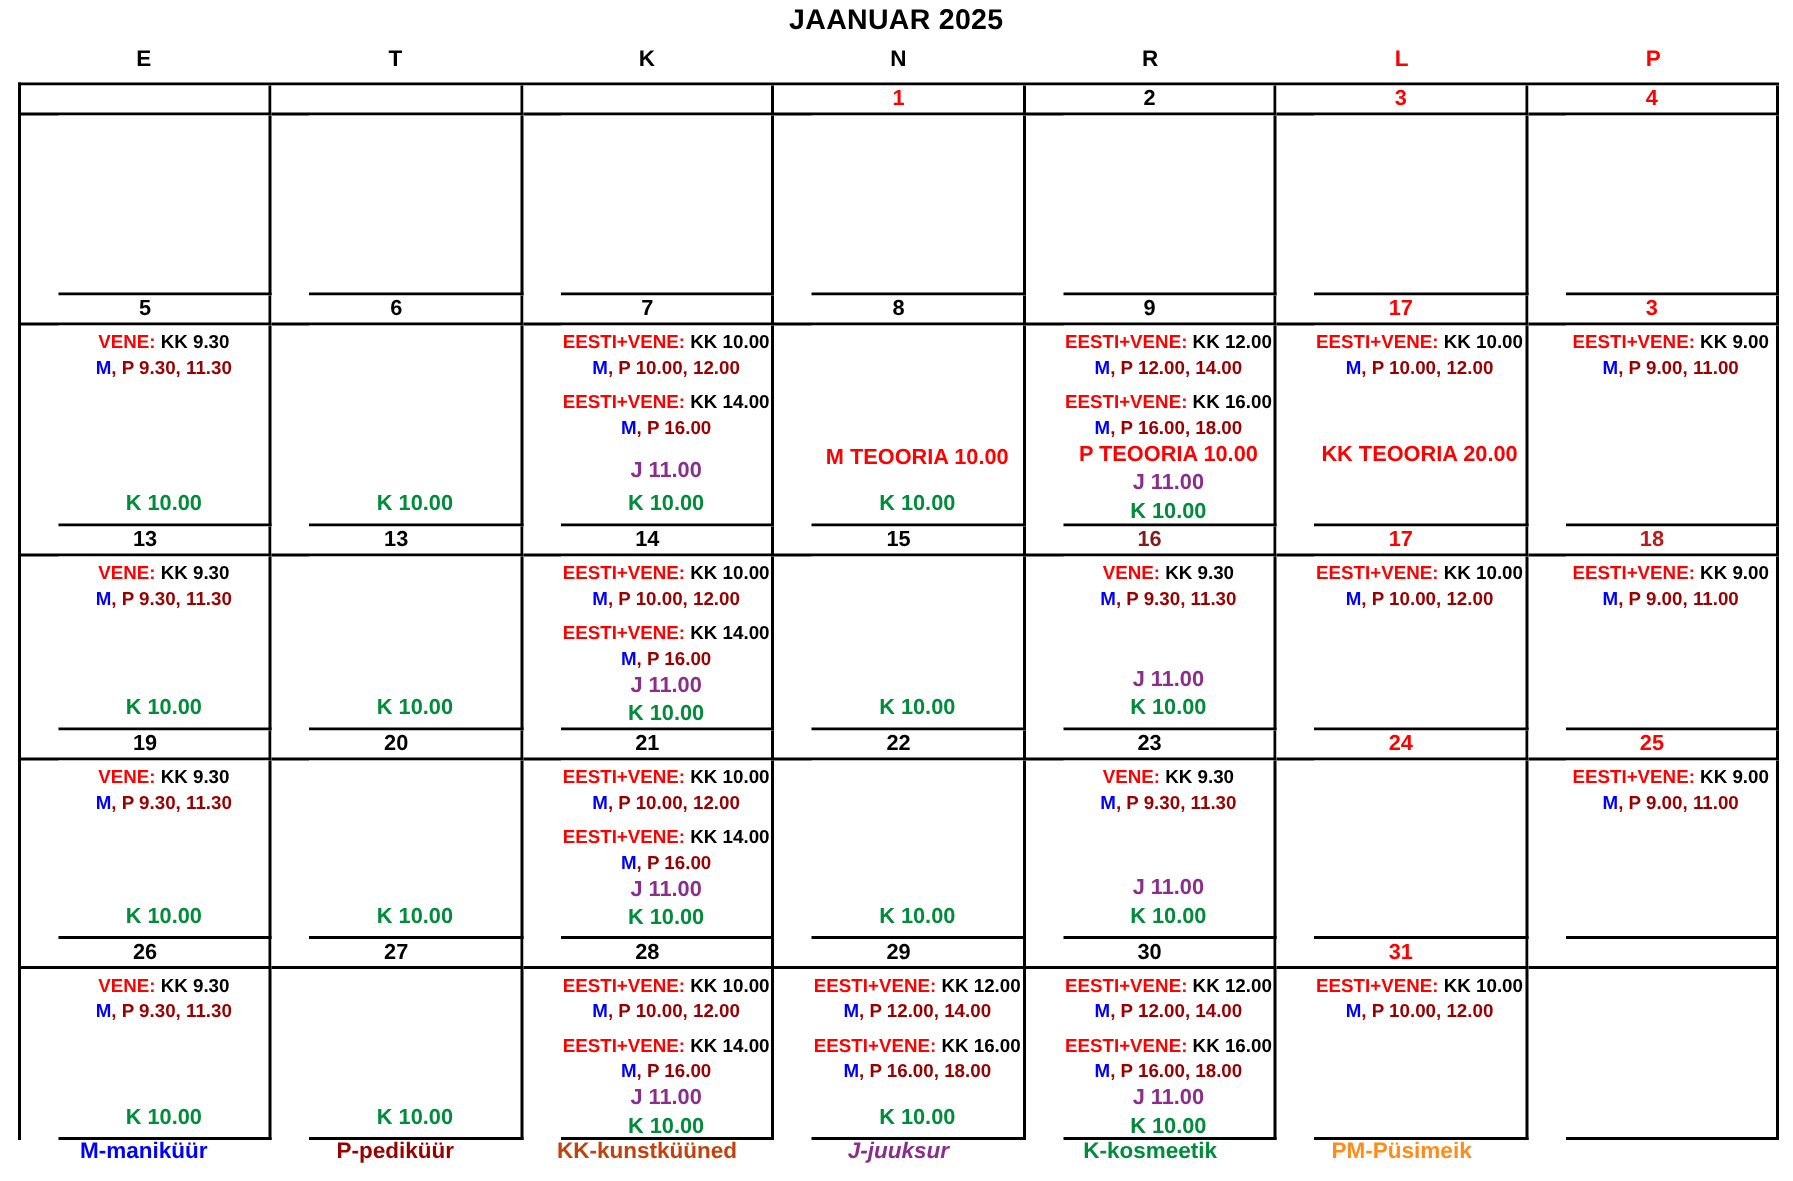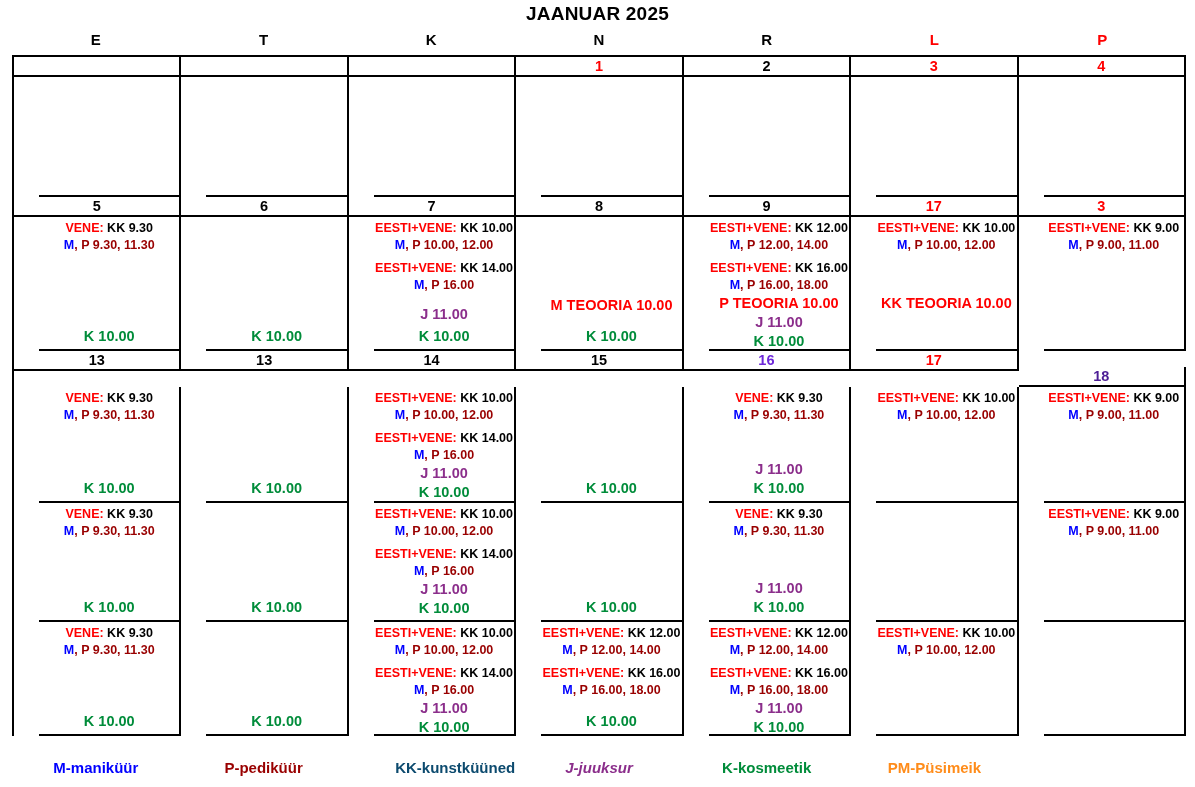--- a/index.html
+++ b/index.html
@@ -113,35 +113,35 @@
         <div class="ln"><span style="color: rgb(0, 0, 255);">M</span><span style="color: rgb(153, 0, 0);">, P 16.00, 18.00</span></div>
         <div class="ln big"><span style="color: rgb(255, 0, 0);">P TEOORIA 10.00</span></div>
         <div class="ln big"><span style="color: rgb(139, 46, 139);">J 11.00</span></div>
         <div class="push"></div>
         <div class="ln big"><span style="color: rgb(0, 140, 58);">K 10.00</span></div>
       </div>
       <div class="ccell" style="height: 134px;">
         <div class="ln"><span style="color: rgb(255, 0, 0);">EESTI+VENE:</span><span style="color: rgb(0, 0, 0);"> KK 10.00</span></div>
         <div class="ln"><span style="color: rgb(0, 0, 255);">M</span><span style="color: rgb(153, 0, 0);">, P 10.00, 12.00</span></div>
         <div class="gap" style="height: 40px;"></div>
-        <div class="ln big"><span style="color: rgb(255, 0, 0);">KK TEOORIA 10.00</span></div>
+        <div class="ln big"><span style="color: rgb(255, 0, 0);">KK TEOORIA 20.00</span></div>
       </div>
       <div class="ccell" style="height: 134px;">
         <div class="ln"><span style="color: rgb(255, 0, 0);">EESTI+VENE:</span><span style="color: rgb(0, 0, 0);"> KK 9.00</span></div>
         <div class="ln"><span style="color: rgb(0, 0, 255);">M</span><span style="color: rgb(153, 0, 0);">, P 9.00, 11.00</span></div>
       </div>
     </div>
     <div class="row">
       <div class="ncell" style="color: rgb(0, 0, 0);">13</div>
       <div class="ncell" style="color: rgb(0, 0, 0);">13</div>
       <div class="ncell" style="color: rgb(0, 0, 0);">14</div>
       <div class="ncell" style="color: rgb(0, 0, 0);">15</div>
-      <div class="ncell" style="color: #6d28d9;">16</div>
+      <div class="ncell" style="color: #7f1d1d;">16</div>
       <div class="ncell" style="color: rgb(255, 0, 0);">17</div>
-      <div class="ncell" style="color: #4c1d95; margin-top: 16px;">18</div>
+      <div class="ncell" style="color: #b91c1c;">18</div>
     </div>
     <div class="row">
       <div class="ccell" style="height: 116px;">
         <div class="ln"><span style="color: rgb(255, 0, 0);">VENE:</span><span style="color: rgb(0, 0, 0);"> KK 9.30</span></div>
         <div class="ln"><span style="color: rgb(0, 0, 255);">M</span><span style="color: rgb(153, 0, 0);">, P 9.30, 11.30</span></div>
         <div class="push"></div>
         <div class="ln big"><span style="color: rgb(0, 140, 58);">K 10.00</span></div>
       </div>
       <div class="ccell" style="height: 116px;">
         <div class="push"></div>
@@ -171,20 +171,29 @@
       <div class="ccell" style="height: 116px;">
         <div class="ln"><span style="color: rgb(255, 0, 0);">EESTI+VENE:</span><span style="color: rgb(0, 0, 0);"> KK 10.00</span></div>
         <div class="ln"><span style="color: rgb(0, 0, 255);">M</span><span style="color: rgb(153, 0, 0);">, P 10.00, 12.00</span></div>
       </div>
       <div class="ccell" style="height: 116px;">
         <div class="ln"><span style="color: rgb(255, 0, 0);">EESTI+VENE:</span><span style="color: rgb(0, 0, 0);"> KK 9.00</span></div>
         <div class="ln"><span style="color: rgb(0, 0, 255);">M</span><span style="color: rgb(153, 0, 0);">, P 9.00, 11.00</span></div>
       </div>
     </div>
     <div class="row">
+      <div class="ncell" style="color: rgb(0, 0, 0);">19</div>
+      <div class="ncell" style="color: rgb(0, 0, 0);">20</div>
+      <div class="ncell" style="color: rgb(0, 0, 0);">21</div>
+      <div class="ncell" style="color: rgb(0, 0, 0);">22</div>
+      <div class="ncell" style="color: rgb(0, 0, 0);">23</div>
+      <div class="ncell" style="color: rgb(255, 0, 0);">24</div>
+      <div class="ncell" style="color: rgb(255, 0, 0);">25</div>
+    </div>
+    <div class="row">
       <div class="ccell" style="height: 119px;">
         <div class="ln"><span style="color: rgb(255, 0, 0);">VENE:</span><span style="color: rgb(0, 0, 0);"> KK 9.30</span></div>
         <div class="ln"><span style="color: rgb(0, 0, 255);">M</span><span style="color: rgb(153, 0, 0);">, P 9.30, 11.30</span></div>
         <div class="push"></div>
         <div class="ln big"><span style="color: rgb(0, 140, 58);">K 10.00</span></div>
       </div>
       <div class="ccell" style="height: 119px;">
         <div class="push"></div>
         <div class="ln big"><span style="color: rgb(0, 140, 58);">K 10.00</span></div>
       </div>
@@ -207,20 +216,29 @@
         <div class="ln"><span style="color: rgb(0, 0, 255);">M</span><span style="color: rgb(153, 0, 0);">, P 9.30, 11.30</span></div>
         <div class="push"></div>
         <div class="ln big"><span style="color: rgb(139, 46, 139);">J 11.00</span></div>
         <div class="ln big"><span style="color: rgb(0, 140, 58);">K 10.00</span></div>
       </div>
       <div class="ccell" style="height: 119px;"></div>
       <div class="ccell" style="height: 119px;">
         <div class="ln"><span style="color: rgb(255, 0, 0);">EESTI+VENE:</span><span style="color: rgb(0, 0, 0);"> KK 9.00</span></div>
         <div class="ln"><span style="color: rgb(0, 0, 255);">M</span><span style="color: rgb(153, 0, 0);">, P 9.00, 11.00</span></div>
       </div>
+    </div>
+    <div class="row">
+      <div class="ncell" style="color: rgb(0, 0, 0);">26</div>
+      <div class="ncell" style="color: rgb(0, 0, 0);">27</div>
+      <div class="ncell" style="color: rgb(0, 0, 0);">28</div>
+      <div class="ncell" style="color: rgb(0, 0, 0);">29</div>
+      <div class="ncell" style="color: rgb(0, 0, 0);">30</div>
+      <div class="ncell" style="color: rgb(255, 0, 0);">31</div>
+      <div class="ncell" style="color: rgb(0, 0, 0);"></div>
     </div>
     <div class="row">
       <div class="ccell" style="height: 114px;">
         <div class="ln"><span style="color: rgb(255, 0, 0);">VENE:</span><span style="color: rgb(0, 0, 0);"> KK 9.30</span></div>
         <div class="ln"><span style="color: rgb(0, 0, 255);">M</span><span style="color: rgb(153, 0, 0);">, P 9.30, 11.30</span></div>
         <div class="push"></div>
         <div class="ln big"><span style="color: rgb(0, 140, 58);">K 10.00</span></div>
       </div>
       <div class="ccell" style="height: 114px;">
         <div class="push"></div>
@@ -259,17 +277,17 @@
         <div class="ln"><span style="color: rgb(255, 0, 0);">EESTI+VENE:</span><span style="color: rgb(0, 0, 0);"> KK 10.00</span></div>
         <div class="ln"><span style="color: rgb(0, 0, 255);">M</span><span style="color: rgb(153, 0, 0);">, P 10.00, 12.00</span></div>
       </div>
       <div class="ccell" style="height: 114px;"></div>
     </div>
   </div>
 
 <div class="legend-row">
     <div class="legend-item" style="color: rgb(0, 0, 255);">M-maniküür</div>
     <div class="legend-item" style="color: rgb(153, 0, 0);">P-pediküür</div>
-    <div class="legend-item" style="color: #0c4a6e; text-align: right;">KK-kunstküüned</div>
+    <div class="legend-item" style="color: #c2410c;">KK-kunstküüned</div>
     <div class="legend-item" style="color: rgb(139, 46, 139); font-style: italic;">J-juuksur</div>
     <div class="legend-item" style="color: rgb(0, 140, 58);">K-kosmeetik</div>
     <div class="legend-item" style="color: rgb(255, 140, 26);">PM-Püsimeik</div>
   </div>
 
 </body></html>

